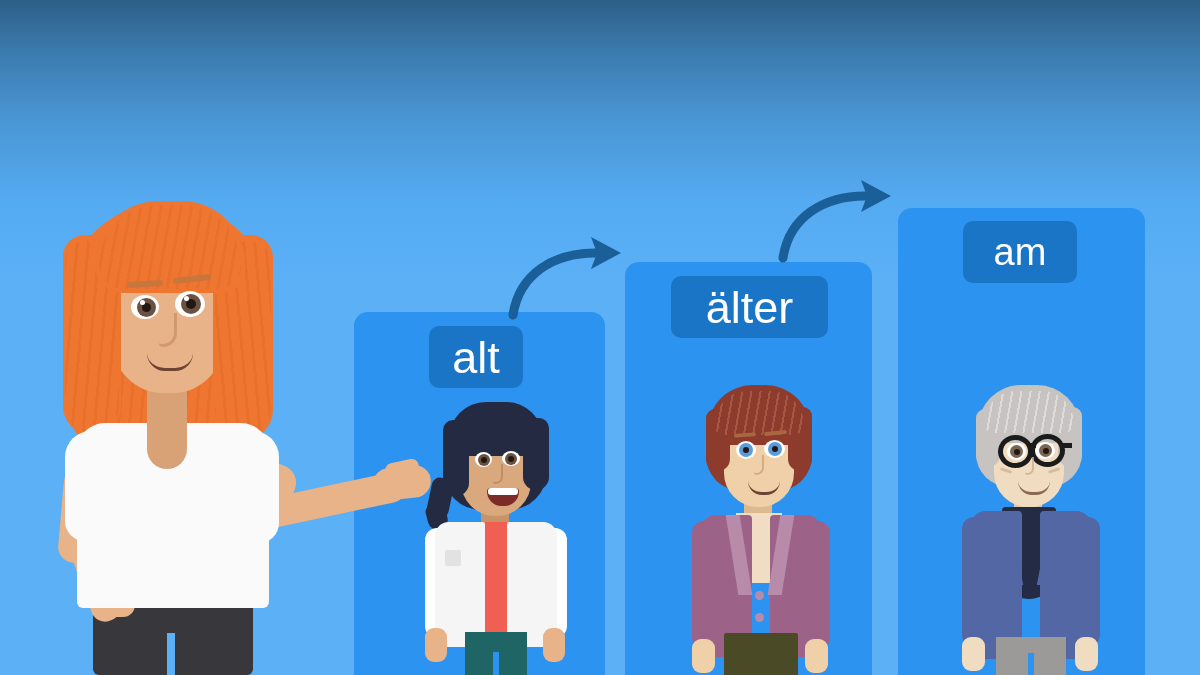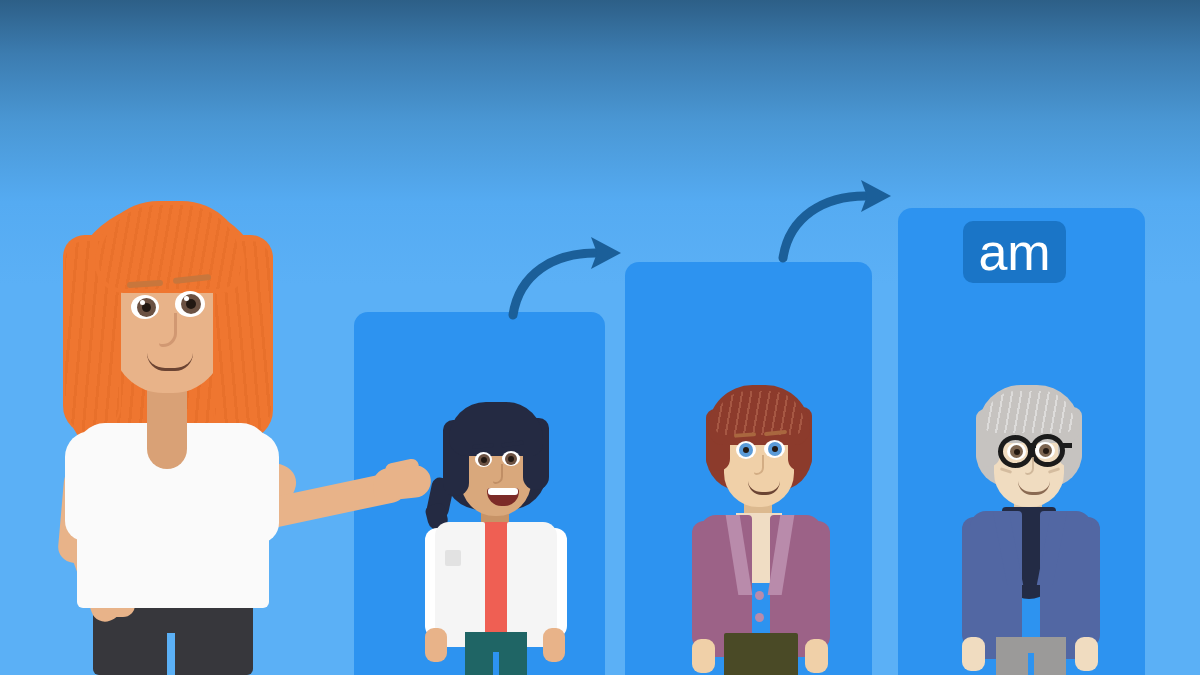--- a/index.html
+++ b/index.html
@@ -54,21 +54,21 @@
     font-weight:400;
     line-height:1;
     display:flex;
     align-items:center;
     justify-content:center;
     white-space:nowrap;
     font-family:"Liberation Sans", sans-serif;
   }
   #chip-alt      { left:429px; top:326px; width:94px;  height:62px; font-size:45px; }
   #chip-aelter   { left:671px; top:276px; width:157px; height:62px; font-size:45px; }
-  #chip-am       { left:963px; top:221px; width:103px; height:62px; font-size:52px; }
+  #chip-am       { left:963px; top:221px; width:114px; height:62px; font-size:38px; }
   #chip-aeltesten{ left:890px; top:290px; width:259px; height:62px; font-size:45px; }
 
   
   .arrow { position:absolute; }
   #arrow1 { left:505px; top:235px; width:130px; height:85px; }
   #arrow2 { left:775px; top:178px; width:130px; height:85px; }
 
   
   .fig { position:absolute; }
   .sh  { position:absolute; }
@@ -307,20 +307,22 @@
 
   <svg class="arrow" id="arrow1" viewBox="0 0 130 85">
     <path d="M8,80 C14,40 48,16 96,18" fill="none" stroke="#1b5f99" stroke-width="9" stroke-linecap="round"></path>
     <path d="M86,2 L116,18 L86,34 L92,18 Z" fill="#1b5f99"></path>
   </svg>
   <svg class="arrow" id="arrow2" viewBox="0 0 130 85">
     <path d="M8,80 C14,40 48,16 96,18" fill="none" stroke="#1b5f99" stroke-width="9" stroke-linecap="round"></path>
     <path d="M86,2 L116,18 L86,34 L92,18 Z" fill="#1b5f99"></path>
   </svg>
 
+  <div class="chip" id="chip-alt">alt</div>
+  <div class="chip" id="chip-aelter">älter</div>
   <div class="chip" id="chip-am">am</div>
 
   <div class="fig" id="teacher">
     <div class="sh t-hair-back"></div>
     <div class="sh t-hair-back2"></div>
     <div class="sh t-hair-sh"></div>
     <div class="sh t-neck"></div>
     <div class="sh t-face"></div>
     <div class="sh t-side-l"></div>
     <div class="sh t-side-r"></div>

